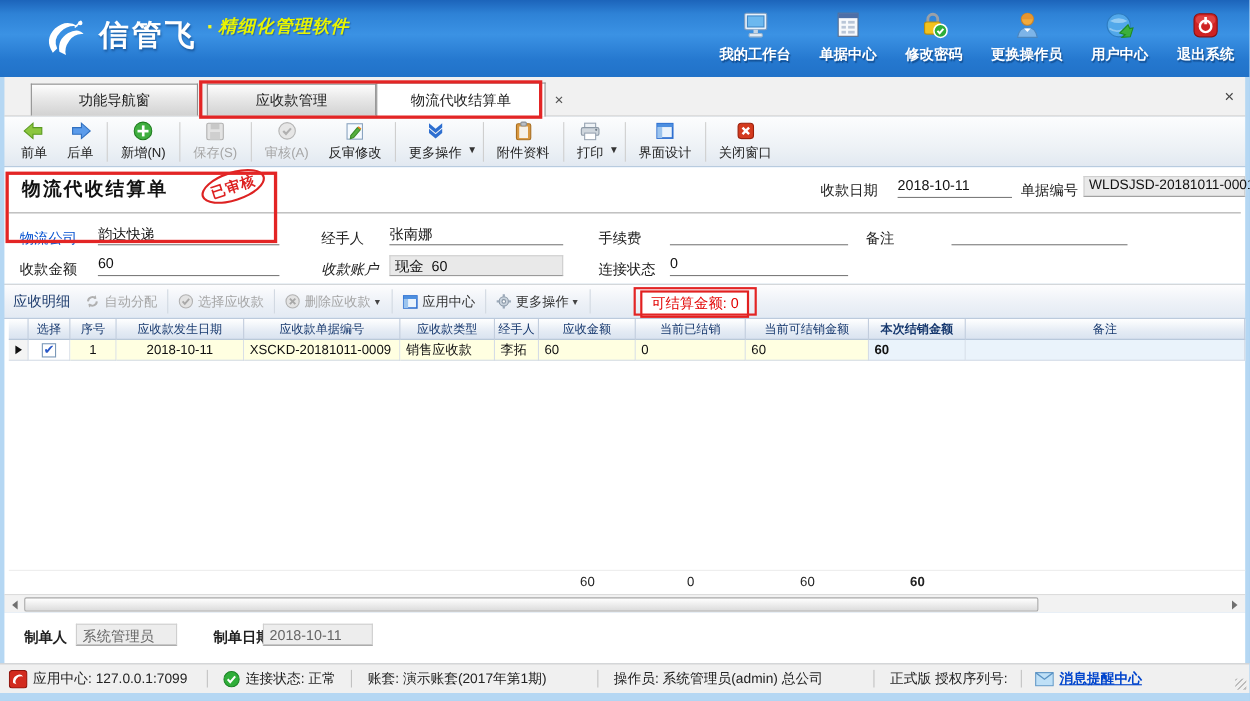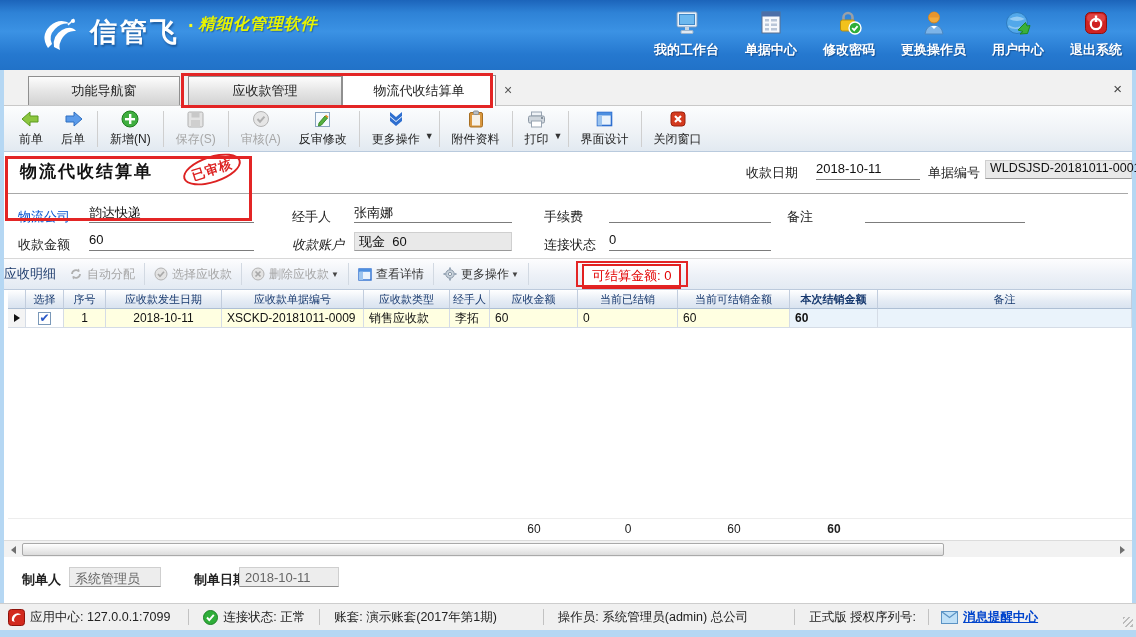--- a/index.html
+++ b/index.html
@@ -70,21 +70,21 @@
   .hand-label { left:288px; } .hand-val { left:350px; width:158px; }
   .fee-label { left:540px; } .fee-val { left:605px; width:162px; }
   .rmk-label { left:783px; } .rmk-val { left:861px; width:160px; }
   .amt-label { left:14px; } .amt-val { left:85px; width:165px; }
   .acct-label { left:288px;font-style:italic; } .acct-val { left:350px; width:158px; }
   .disc-label { left:540px; } .disc-val { left:605px; width:162px; }
 
   
   .detailbar { position:absolute; left:4px; top:258px; width:1128px; height:32px;
     background:linear-gradient(180deg,#fdfdfe,#edf1f7 55%,#e3eaf3); border-top:1px solid #d8d8d8; border-bottom:1px solid #bccadc;
-    display:flex; align-items:center; }
+    display:flex; align-items:center; padding-left:8px; }
   .detail-title { font-size:13px; color:#1f3d6e; margin-right:6px; white-space:nowrap; }
   .dbtn { display:flex; align-items:center; font-size:12px; color:#333; padding:3px 7px; cursor:pointer; white-space:nowrap; }
   .dbtn .dicon { margin-right:4px; display:flex; align-items:center; }
   .dbtn.disabled { color:#a6a6a6; }
   .dsep { width:1px; height:22px; background:#d2d9e2; margin:0 2px; }
   .dcaret { font-size:8px; color:#444; margin-left:2px; }
   .settle-box { position:absolute; left:578px; top:5px; border:2px solid #e22020; background:#ffffff;
     padding:1px 8px 2px 8px; font-size:13px; font-weight:normal; color:#e20000; white-space:nowrap; }
 
   
@@ -423,21 +423,21 @@
     </div>
     <div class="dsep"></div>
     <div class="dbtn">
       <span class="dicon">
         <svg width="14" height="13" viewBox="0 0 14 13">
             <rect x="1" y="1" width="12" height="11" fill="#eaf3fc" stroke="#2e6fd0" stroke-width="1.4"></rect>
             <rect x="1" y="1" width="12" height="2.8" fill="#4d8fe0"></rect>
             <rect x="1" y="3.8" width="4" height="8.2" fill="#9cc4ee"></rect>
           </svg>
       </span>
-        <span>查看详情</span>
+        <span>应用中心</span>
     </div>
     <div class="dsep"></div>
     <div class="dbtn">
       <span class="dicon">
         <svg width="14" height="14" viewBox="0 0 14 14">
             <circle cx="7" cy="7" r="4.2" fill="#c9d3dd" stroke="#8795a5"></circle>
             <circle cx="7" cy="7" r="1.6" fill="#ffffff" stroke="#8795a5"></circle>
             <rect x="6" y="0.5" width="2" height="2.4" fill="#9aa8b8"></rect>
             <rect x="6" y="11.1" width="2" height="2.4" fill="#9aa8b8"></rect>
             <rect x="0.5" y="6" width="2.4" height="2" fill="#9aa8b8"></rect>

